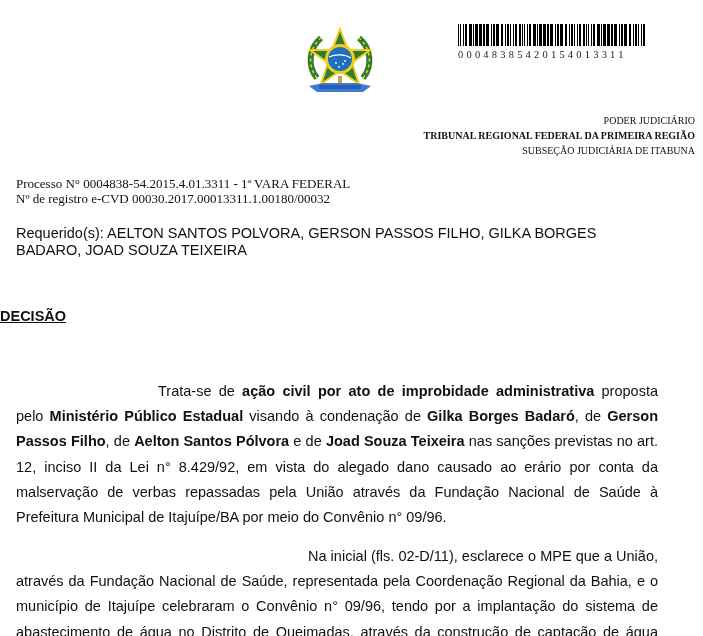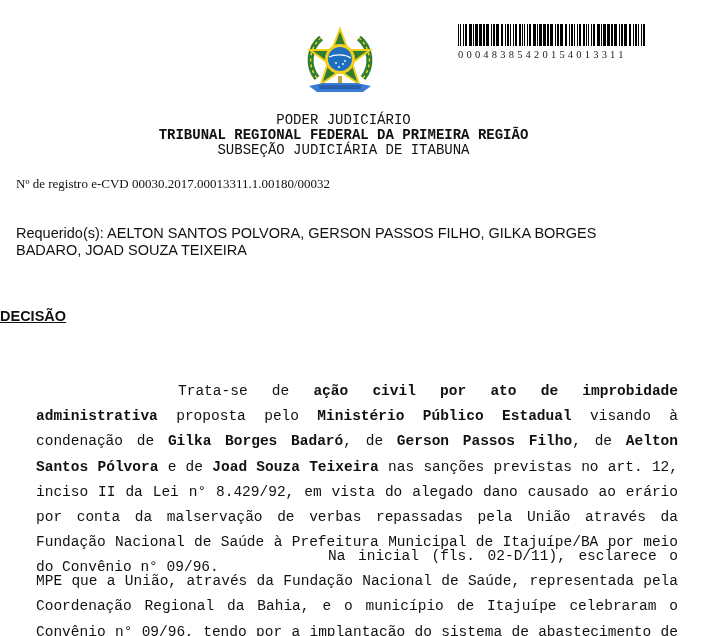--- a/index.html
+++ b/index.html
@@ -9,31 +9,31 @@
   
   .barcode { position: absolute; left: 458px; top: 16px; width: 190px; }
   .bars { height: 22px; display: flex; align-items: stretch; }
   .bars span { display: block; background: #000; margin-right: 1px; }
   .barcode-num { font-family: "Liberation Serif", serif; font-size: 10.5px; letter-spacing: 3.2px; margin-top: 3px; color: #222; white-space: nowrap; }
 
   
   .coat { position: absolute; left: 303px; top: 18px; width: 74px; height: 72px; }
 
   
-  .header { position: absolute; left: 0; top: 105px; width: 703px; text-align: center; font-family: Liberation Mono, monospace; font-size: 14px; line-height: 15px; }
+  .header { position: absolute; left: 0; top: 105px; width: 703px; text-align: right; font-family: Liberation Serif, serif; font-size: 10px; line-height: 15px; }
   .header .bold { font-weight: bold; }
   .header div { position: relative; left: -8px; }
 
   .processo { position: absolute; left: 16px; top: 168px; font-family: "Liberation Serif", serif; font-size: 13px; line-height: 15px; }
 
   .parties { position: absolute; left: 16px; top: 217px; font-family: "Liberation Sans", sans-serif; font-size: 14.5px; line-height: 17px; width: 640px; }
 
   .title { position: absolute; left: 0; top: 300px; width: 673px; font-family: "Liberation Sans", sans-serif; font-size: 14.5px; font-weight: bold; text-decoration: underline; }
 
-  .para { position: absolute; left: 16px; width: 642px; font-family: Liberation Mono, monospace; font-size: 14.5px; line-height: 25.2px; text-align: justify; margin-left: 20px; }
+  .para { position: absolute; left: 16px; width: 642px; font-family: Liberation Sans, sans-serif; font-size: 14.5px; line-height: 25.2px; text-align: justify; }
   .para .indent { display: inline-block; width: 142px; }
   .p1 { top: 371px; }
   .p2 { top: 536px; }
   b { font-weight: bold; }
 </style>
 </head>
 <body>
 
 <div class="page">
 
@@ -127,20 +127,21 @@
     </svg>
   </div>
 
   <div class="header">
     <div>PODER JUDICIÁRIO</div>
     <div class="bold">TRIBUNAL REGIONAL FEDERAL DA PRIMEIRA REGIÃO</div>
     <div>SUBSEÇÃO JUDICIÁRIA DE ITABUNA</div>
   </div>
 
   <div class="processo">
+    <div><span>Processo N° </span><span>0004838-54.2015.4.01.3311</span><b> - </b><span>1ª VARA FEDERAL</span></div>
     <div>Nº de registro e-CVD 00030.2017.00013311.1.00180/00032</div>
   </div>
 
   <div class="parties">
     <div>Requerido(s): AELTON SANTOS POLVORA, GERSON PASSOS FILHO, GILKA BORGES BADARO, JOAD SOUZA TEIXEIRA</div>
   </div>
 
   <div class="title">DECISÃO</div>
 
   <div class="para p1"><span class="indent"></span><span>Trata-se de </span><b>ação civil por ato de improbidade administrativa</b><span> proposta pelo </span><b>Ministério Público Estadual</b><span> visando à condenação de </span><b>Gilka Borges Badaró</b><span>, de </span><b>Gerson Passos Filho</b><span>, de </span><b>Aelton Santos Pólvora</b><span> e de </span><b>Joad Souza Teixeira</b><span> nas sanções previstas no art. 12, inciso II da Lei n° 8.429/92, em vista do alegado dano causado ao erário por conta da malservação de verbas repassadas pela União  através da Fundação Nacional de Saúde à Prefeitura Municipal de Itajuípe/BA por meio do Convênio n° 09/96.</span></div>

